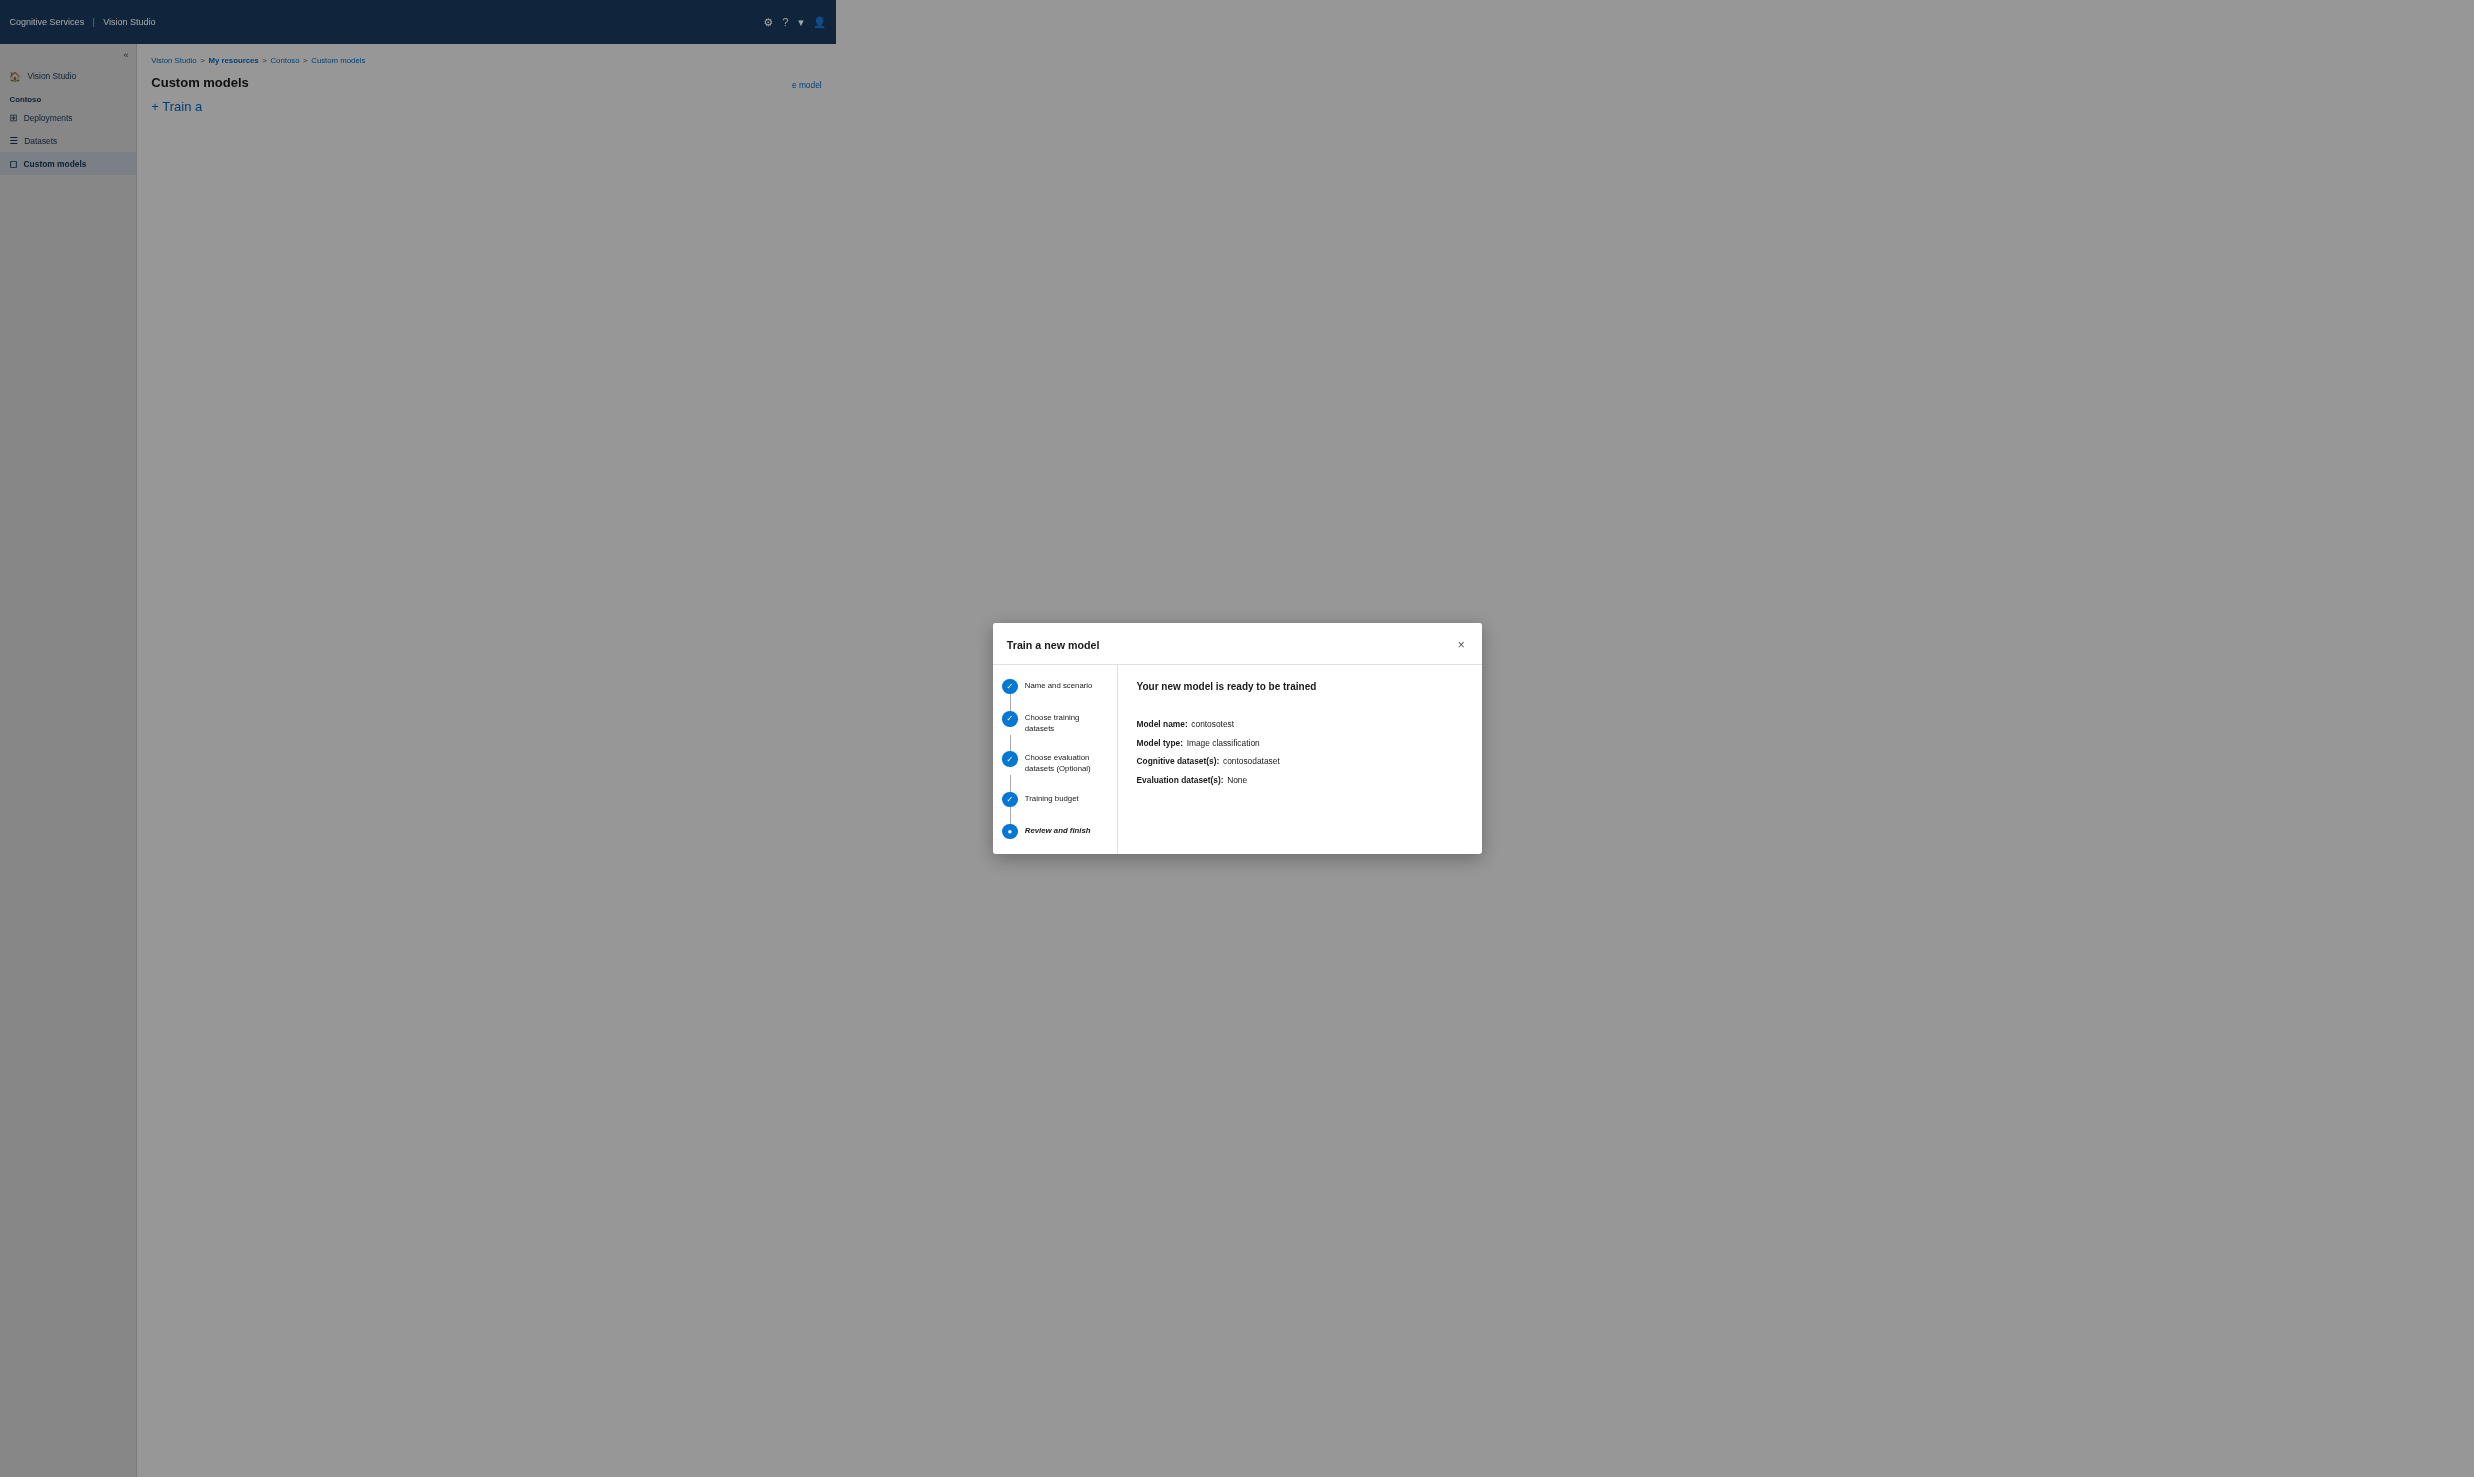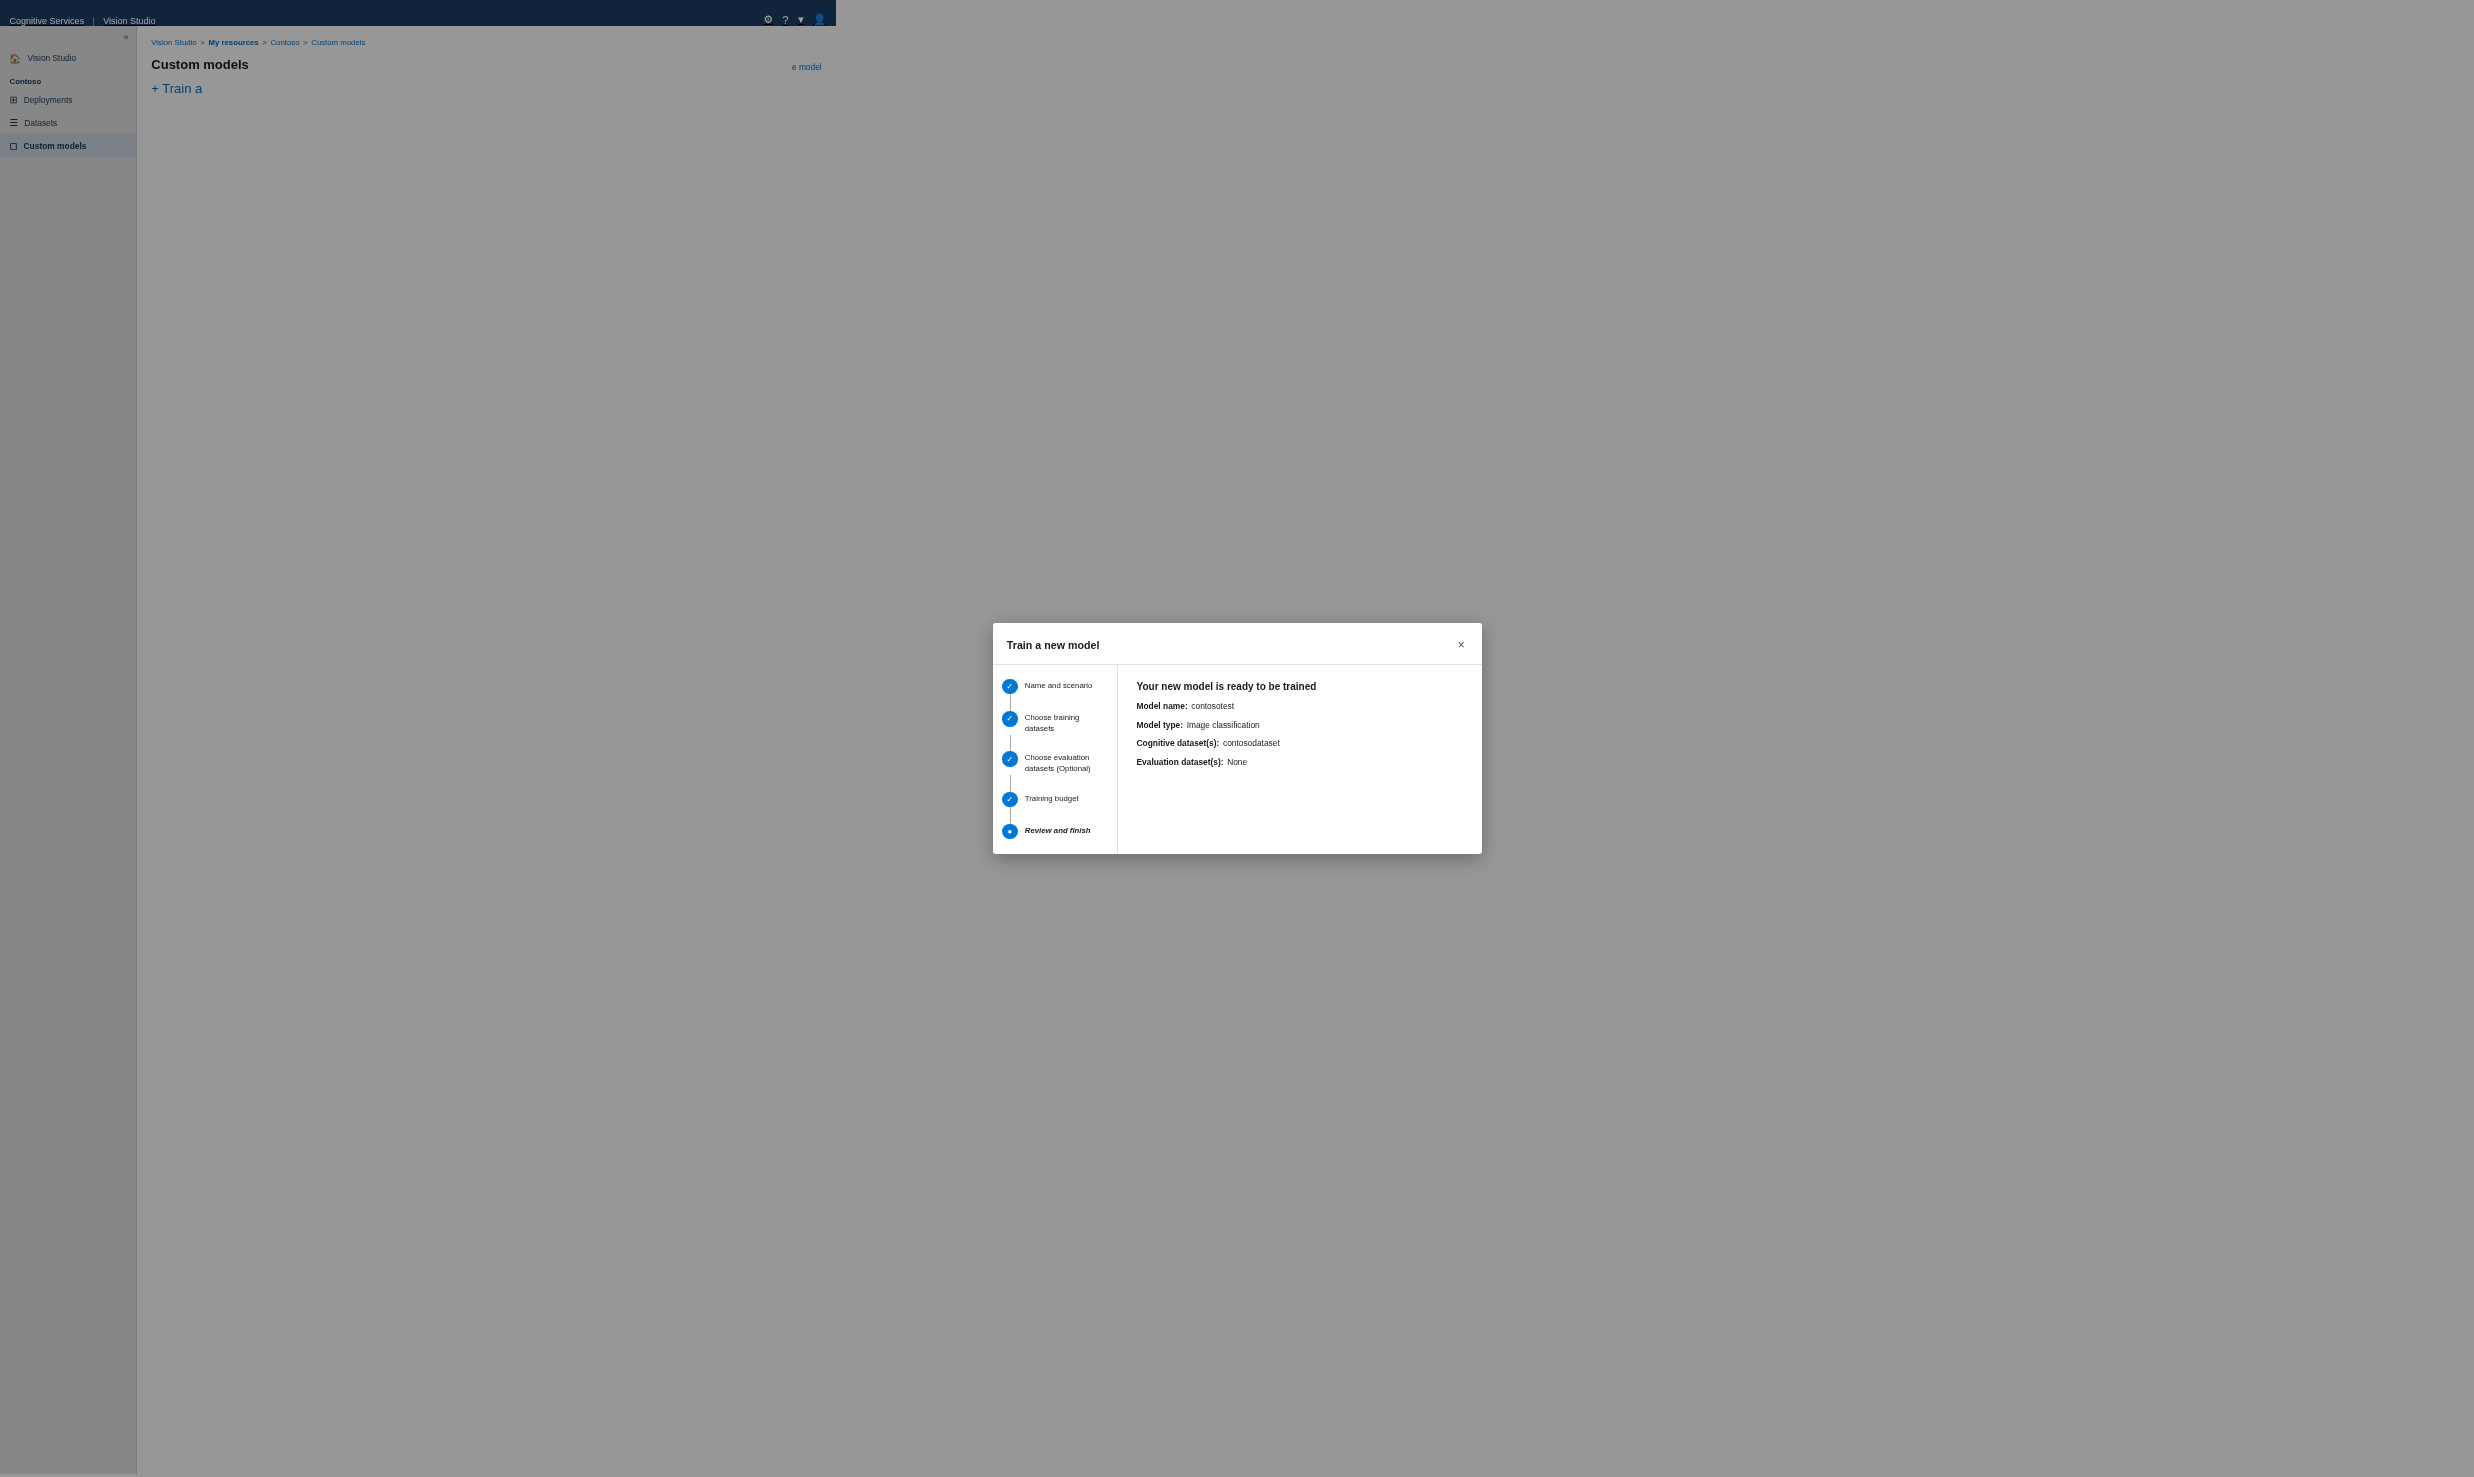--- a/index.html
+++ b/index.html
@@ -1,26 +1,25 @@
 <!DOCTYPE html>
 <html style="font-size:9.6px"><head>
   <meta charset="utf-8">
   <style>
     * { box-sizing: border-box; margin: 0; padding: 0; }
     body { font-family: 'Segoe UI', Arial, sans-serif; background: #e8e8e8; width: 836px; min-height: 501px; overflow: hidden; }
 
     
     .topbar {
       background: #1a3a5c;
-      height: 26px;
-      display: flex;
-      align-items: flex-end;
+      height: 44px;
+      display: flex;
+      align-items: center;
       padding: 0 9.6px;
       justify-content: space-between;
-      text-decoration: underline;
     }
     .topbar-left {
       display: flex;
       align-items: center;
       gap: 4.8px;
       color: white;
       font-size: 9px;
     }
     .topbar-divider {
       color: #aaa;
@@ -208,21 +207,21 @@
     
     .review-panel {
       flex: 1;
       padding: 16.7px 19px;
       overflow-y: auto;
     }
     .review-title {
       font-size: 10px;
       font-weight: 600;
       color: #1a1a1a;
-      margin-bottom: 9px;
+      margin-bottom: 27px;
     }
     .review-row {
       display: flex;
       align-items: baseline;
       margin-bottom: 8.4px;
       font-size: 8.4px;
     }
     .review-label {
       font-weight: 700;
       color: #1a1a1a;

